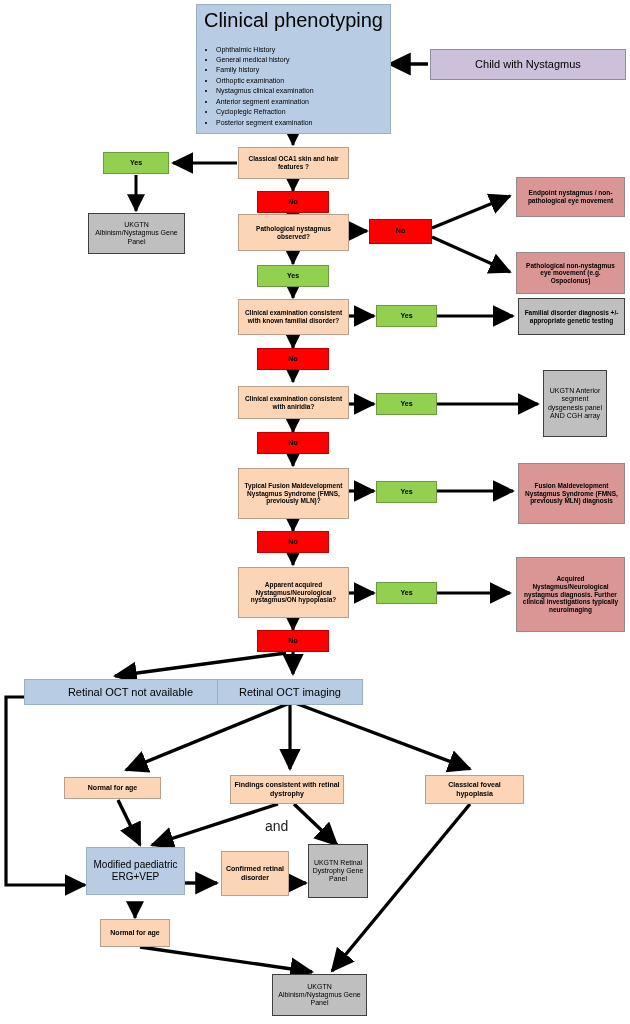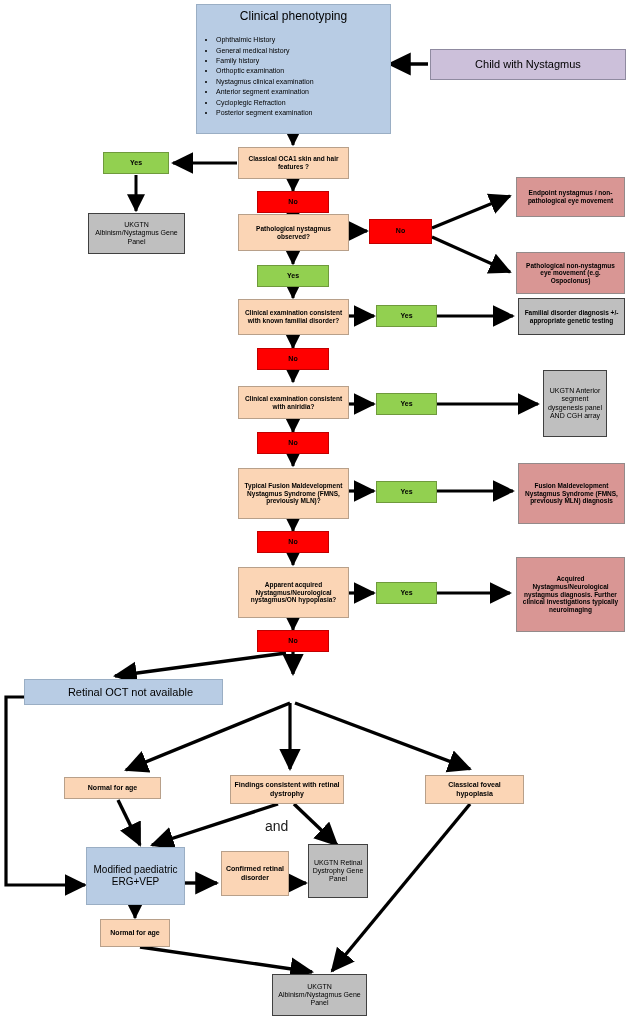--- a/index.html
+++ b/index.html
@@ -14,21 +14,21 @@
   .blue{background:#b8cce4;border:1px solid #9aaec4;}
   .purple{background:#ccc0da;border:1px solid #8f8aa0;}
   .peach{background:#fbd5b5;border:1px solid #b8a08a;}
   .green{background:#92d050;border:1px solid #6f9a3c;}
   .red{background:#ff0000;border:1px solid #c00000;}
   .grey{background:#bfbfbf;border:1px solid #404040;}
   .rose{background:#d99694;border:1px solid #948a8a;}
   .b7{font-size:7px;font-weight:bold;}
   .b65{font-size:6.5px;font-weight:bold;}
   .n7{font-size:7px;font-weight:normal;}
-  .t16{font-size:12px;font-weight:normal;}
+  .t16{font-size:20px;font-weight:normal;}
   .t11{font-size:11px;font-weight:normal;}
   .t10{font-size:10px;font-weight:normal;}
   .bullets{font-size:7px;text-align:left;width:100%;padding-left:16px;
            box-sizing:border-box;}
   .bullets li{margin:0 0 2.2px 0;}
   .andlabel{position:absolute;font-size:14px;color:#1a1a1a;}
 </style>
 </head>
 <body>
 
@@ -240,36 +240,39 @@
   </div>
 
   <div class="node red" style="left:257px;top:630px;width:72px;height:22px;">
     <span class="txt b7">No</span>
   </div>
 
   <div class="node blue" style="left:24px;top:679px;width:199px;height:26px;padding-left:17px;">
     <span class="txt t11">Retinal OCT not available</span>
   </div>
 
+  <div class="node blue" style="left:217px;top:679px;width:146px;height:26px;">
+    <span class="txt t11">Retinal OCT imaging</span>
+  </div>
 
   <div class="node peach" style="left:64px;top:777px;width:97px;height:22px;">
     <span class="txt b7">Normal for age</span>
   </div>
 
   <div class="node peach" style="left:230px;top:775px;width:114px;height:29px;">
     <span class="txt b7">Findings consistent with retinal dystrophy</span>
   </div>
 
   <div class="node peach" style="left:425px;top:775px;width:99px;height:29px;">
     <span class="txt b7">Classical foveal hypoplasia</span>
   </div>
 
   <div class="andlabel" style="left:265px;top:818px;">and</div>
 
-  <div class="node blue" style="left:86px;top:847px;width:99px;height:58px;">
+  <div class="node blue" style="left:86px;top:847px;width:99px;height:48px;">
     <span class="txt t10">Modified paediatric ERG+VEP</span>
   </div>
 
   <div class="node peach" style="left:221px;top:851px;width:68px;height:45px;">
     <span class="txt b7">Confirmed retinal disorder</span>
   </div>
 
   <div class="node grey" style="left:308px;top:844px;width:60px;height:54px;">
     <span class="txt n7">UKGTN Retinal Dystrophy Gene Panel</span>
   </div>

